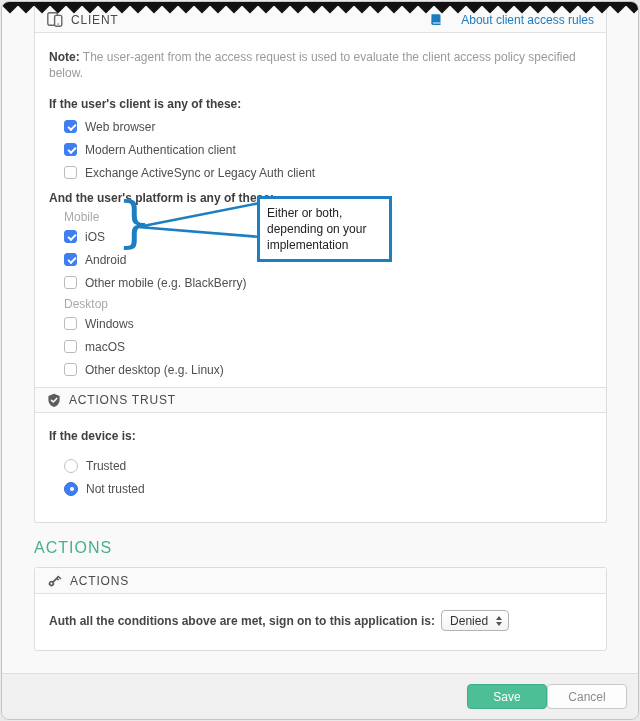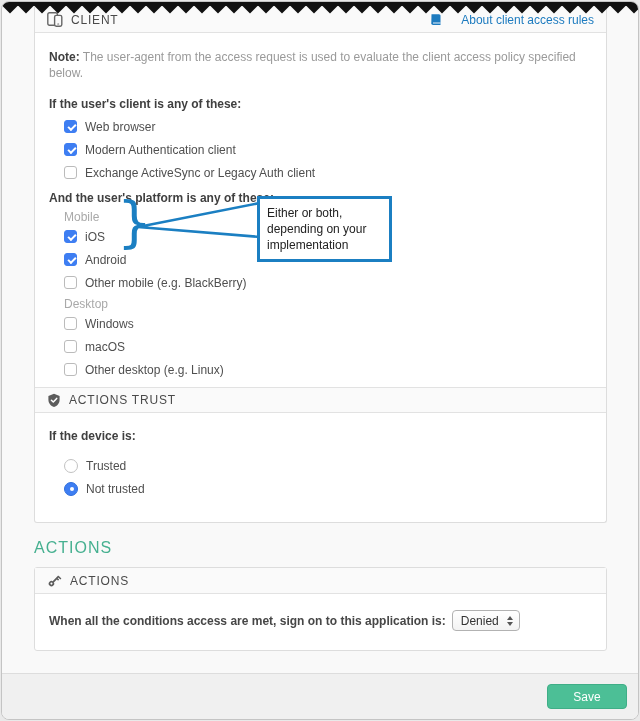--- a/index.html
+++ b/index.html
@@ -215,28 +215,29 @@
             <circle cx="3.4" cy="8" r="1.1" fill="#fafafa"></circle>
             <rect x="5.6" y="7.1" width="9" height="1.9" rx="0.5"></rect>
             <rect x="10.6" y="8.6" width="1.6" height="2.2"></rect>
             <rect x="13.2" y="8.6" width="1.6" height="3"></rect>
           </g>
         </svg>
       </span>
       <span>ACTIONS</span>
     </div>
     <div class="access-body">
-      <span class="access-sentence">When all the conditions access are met, sign on to this application is:</span>
+      <span class="access-sentence">Auth all the conditions above are met, sign on to this application is:</span>
       <span class="selectbox">
         <span>Denied</span>
         <span class="stepper">
             <i class="up"></i>
             <i class="dn"></i>
           </span>
       </span>
     </div>
   </div>
 
   <div class="footer">
     <button class="btn btn-save">Save</button>
+    <button class="btn btn-cancel">Cancel</button>
   </div>
 
 </div>
 
 </body></html>

